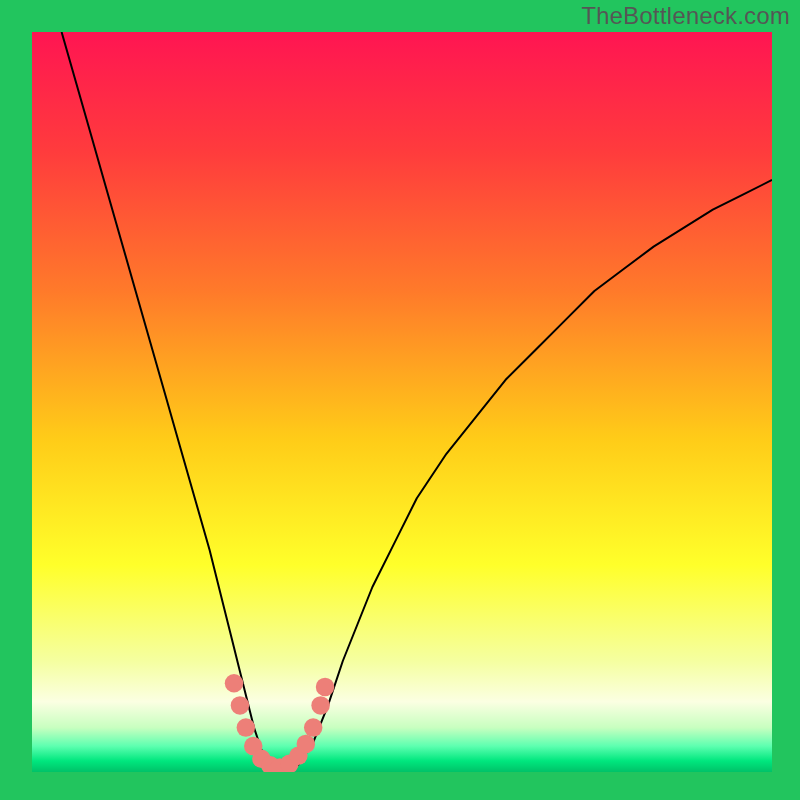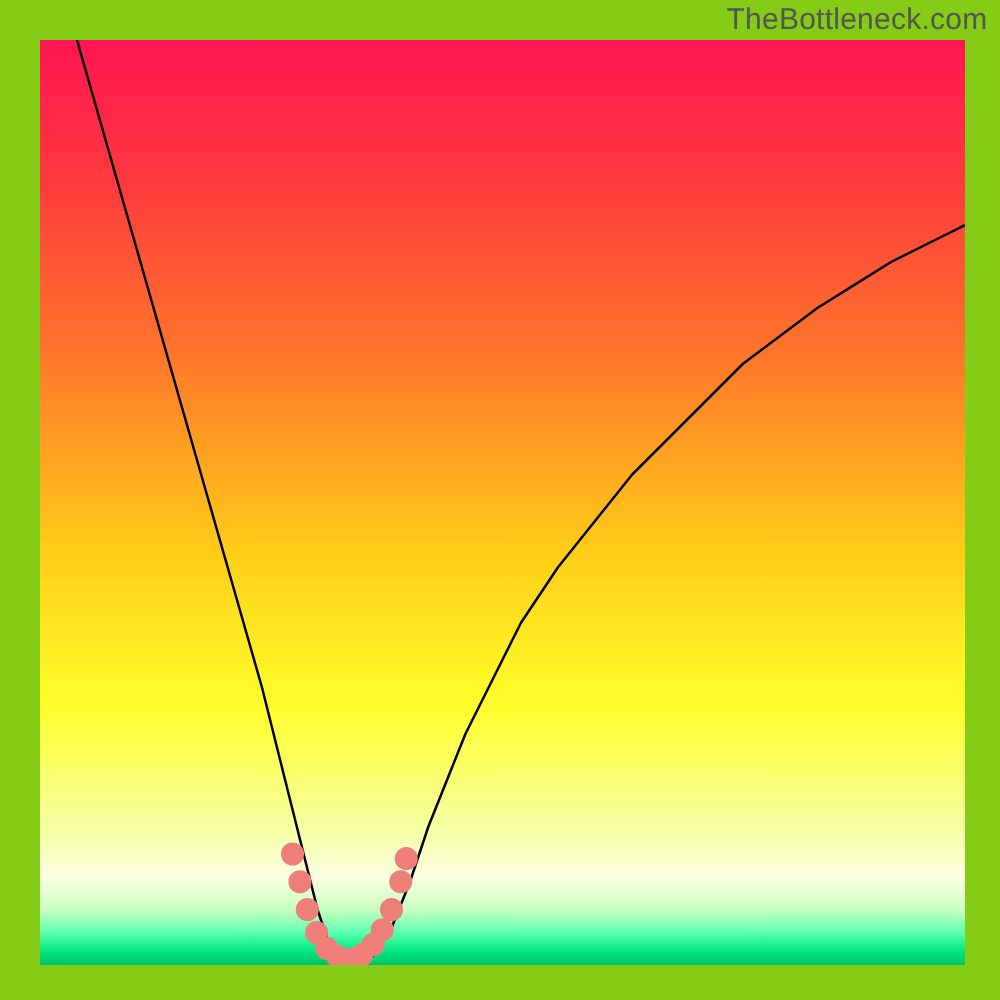--- a/index.html
+++ b/index.html
@@ -7,21 +7,21 @@
     padding: 0;
     width: 800px;
     height: 800px;
     overflow: hidden;
     background: #000;
     font-family: Arial, Helvetica, sans-serif;
   }
   .frame {
     position: absolute;
     inset: 0;
-    background: #84cc16;
+    background: #22c55e;
   }
   .plot {
     position: absolute;
     box-sizing: border-box;
   }
   .watermark {
     position: absolute;
     color: #555;
     font-size: 24px;
     font-weight: 400;

